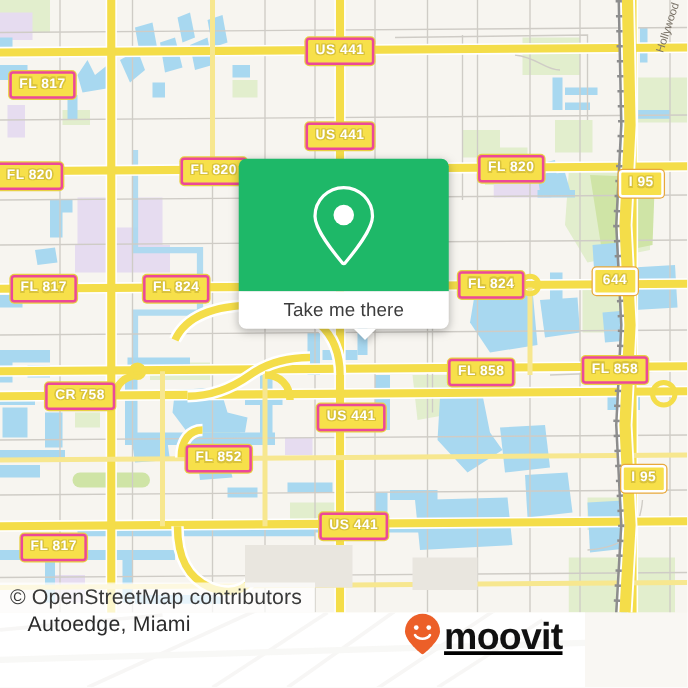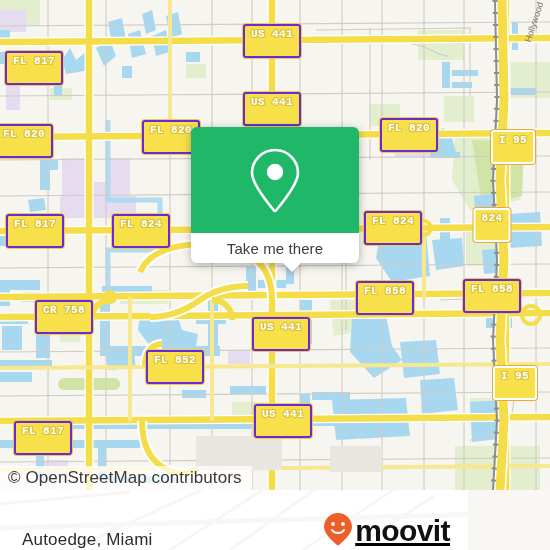--- a/index.html
+++ b/index.html
@@ -26,35 +26,34 @@
     width: 550px; height: 490px;
     background: #f7f5f0;
     overflow: hidden;
   }
   #map-svg { position: absolute; left:0; top:0; display:block; }
 
   
   .shield {
     position: absolute;
     background: #f7e04a;
-    border: 2px solid #6d28d9;
+    border: 2px solid #ec4899;
     border-radius: 3px;
     color: #ffffff;
     font-size: 11px;
     font-weight: bold;
     letter-spacing: .4px;
     line-height: 1;
-    padding: 3px 6px 16px 6px;
+    padding: 3px 6px 4px 6px;
     white-space: nowrap;
     text-shadow:
       -1px 0 #d9c33c, 1px 0 #d9c33c, 0 -1px #d9c33c, 0 1px #d9c33c,
       -1px -1px #d9c33c, 1px -1px #d9c33c, -1px 1px #d9c33c, 1px 1px #d9c33c;
     box-shadow: 0 0 0 1px #e8d043;
     transform: translate(-50%, -50%);
-    font-family: Liberation Mono, monospace;
   }
   .shield.alt {
     background: #f7e04a;
     border-color: #ffffff;
     box-shadow: 0 0 0 1px #e8a83b;
   }
   .roadname {
     position: absolute;
     color: #7a7368;
     font-size: 9px;
@@ -121,21 +120,21 @@
     white-space: nowrap;
   }
 
   
   #bottombar {
     position: absolute;
     left: 0; top: 490px;
     width: 468px; height: 60px;
     background: #ffffff;
     display: flex;
-    align-items: flex-end;
+    align-items: flex-start;
     justify-content: space-between;
     padding: 0 18px 0 22px;
     overflow: hidden;
   }
   #bottombar-watermark {
     position: absolute;
     left: 0; top: 0; width: 550px; height: 60px;
     opacity: .35;
     pointer-events: none;
   }
@@ -394,21 +393,21 @@
         <div class="shield" style="left: 272px; top: 41px;">US 441</div>
         <div class="shield" style="left: 34px; top: 68px;">FL 817</div>
         <div class="shield" style="left: 272px; top: 109px;">US 441</div>
         <div class="shield" style="left: 24px; top: 141px;">FL 820</div>
         <div class="shield" style="left: 171px; top: 137px;">FL 820</div>
         <div class="shield" style="left: 409px; top: 135px;">FL 820</div>
         <div class="shield alt" style="left: 513px; top: 147px;">I 95</div>
         <div class="shield" style="left: 35px; top: 231px;">FL 817</div>
         <div class="shield" style="left: 141px; top: 231px;">FL 824</div>
         <div class="shield" style="left: 393px; top: 228px;">FL 824</div>
-        <div class="shield alt" style="left: 492px; top: 225px;">824</div>
+        <div class="shield alt" style="left: 492px; top: 225px;">644</div>
         <div class="shield" style="left: 385px; top: 298px;">FL 858</div>
         <div class="shield" style="left: 492px; top: 296px;">FL 858</div>
         <div class="shield" style="left: 64px; top: 317px;">CR 758</div>
         <div class="shield" style="left: 281px; top: 334px;">US 441</div>
         <div class="shield" style="left: 175px; top: 367px;">FL 852</div>
         <div class="shield alt" style="left: 515px; top: 383px;">I 95</div>
         <div class="shield" style="left: 283px; top: 421px;">US 441</div>
         <div class="shield" style="left: 43px; top: 438px;">FL 817</div>
       </div>
     <div id="roadname-layer">

